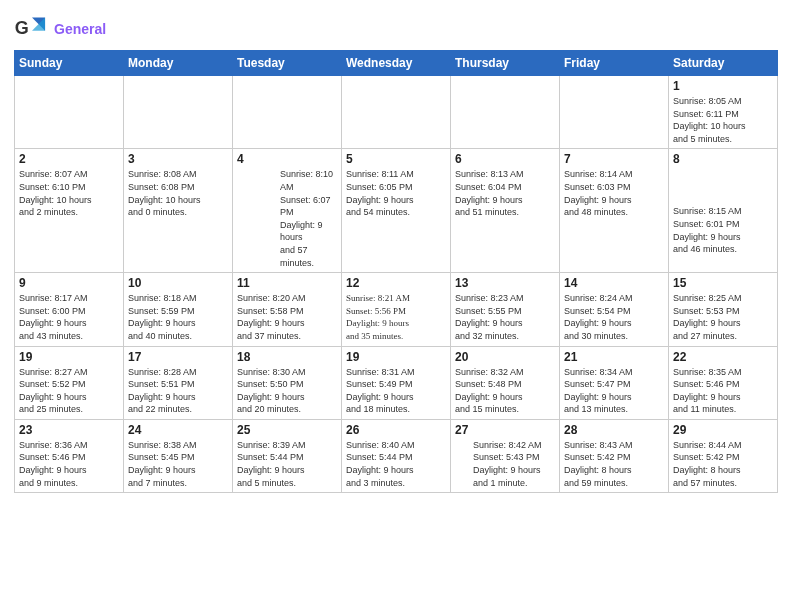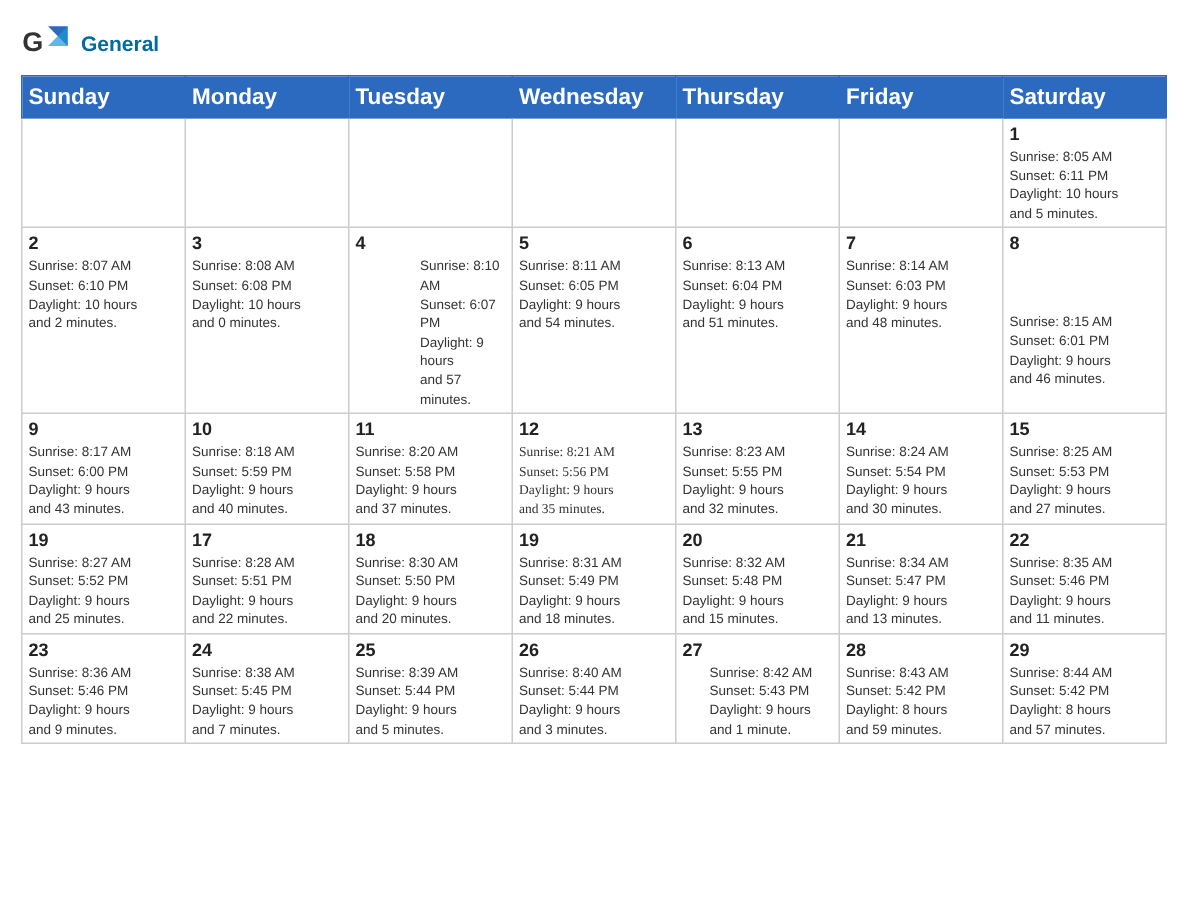--- a/index.html
+++ b/index.html
@@ -46,21 +46,21 @@
       color: #444;
     }
     .calendar {
       width: 100%;
       border-collapse: collapse;
       border: 1px solid #bbb;
     }
     .calendar th {
       background: #2b6abf;
       color: #fff;
-      font-size: 15px;
+      font-size: 12px;
       font-weight: bold;
       padding: 5px 4px;
       text-align: left;
       border: 1px solid #2b6abf;
     }
     .calendar td {
       border: 1px solid #ccc;
       vertical-align: top;
       padding: 3px 4px;
       font-size: 9.5px;
@@ -94,21 +94,21 @@
   <div class="header">
     <div class="logo">
       <svg class="logo-icon" viewBox="0 0 44 36" xmlns="http://www.w3.org/2000/svg">
 
         <text x="1" y="24" font-size="22" font-family="Arial" font-weight="bold" fill="#333">G</text>
 
         <polygon points="22,4 38,4 38,20" fill="#2b6abf"></polygon>
         <polygon points="22,20 38,20 38,4" fill="#1a9ad6" opacity="0.7"></polygon>
       </svg>
       <div>
-        <div style="font-size:14px; color:#0369a1; font-weight:bold; line-height:1.2;">General</div>
+        <div style="font-size:14px; color:#8b5cf6; font-weight:bold; line-height:1.2;">General</div>
         <div style="font-size:14px; color:#2b6abf; font-weight:bold; line-height:1.2;"></div>
       </div>
     </div>
     <div class="title-block">
       <div class="month-title"></div>
       <div class="subtitle"></div>
     </div>
   </div>
 
   <table class="calendar">

